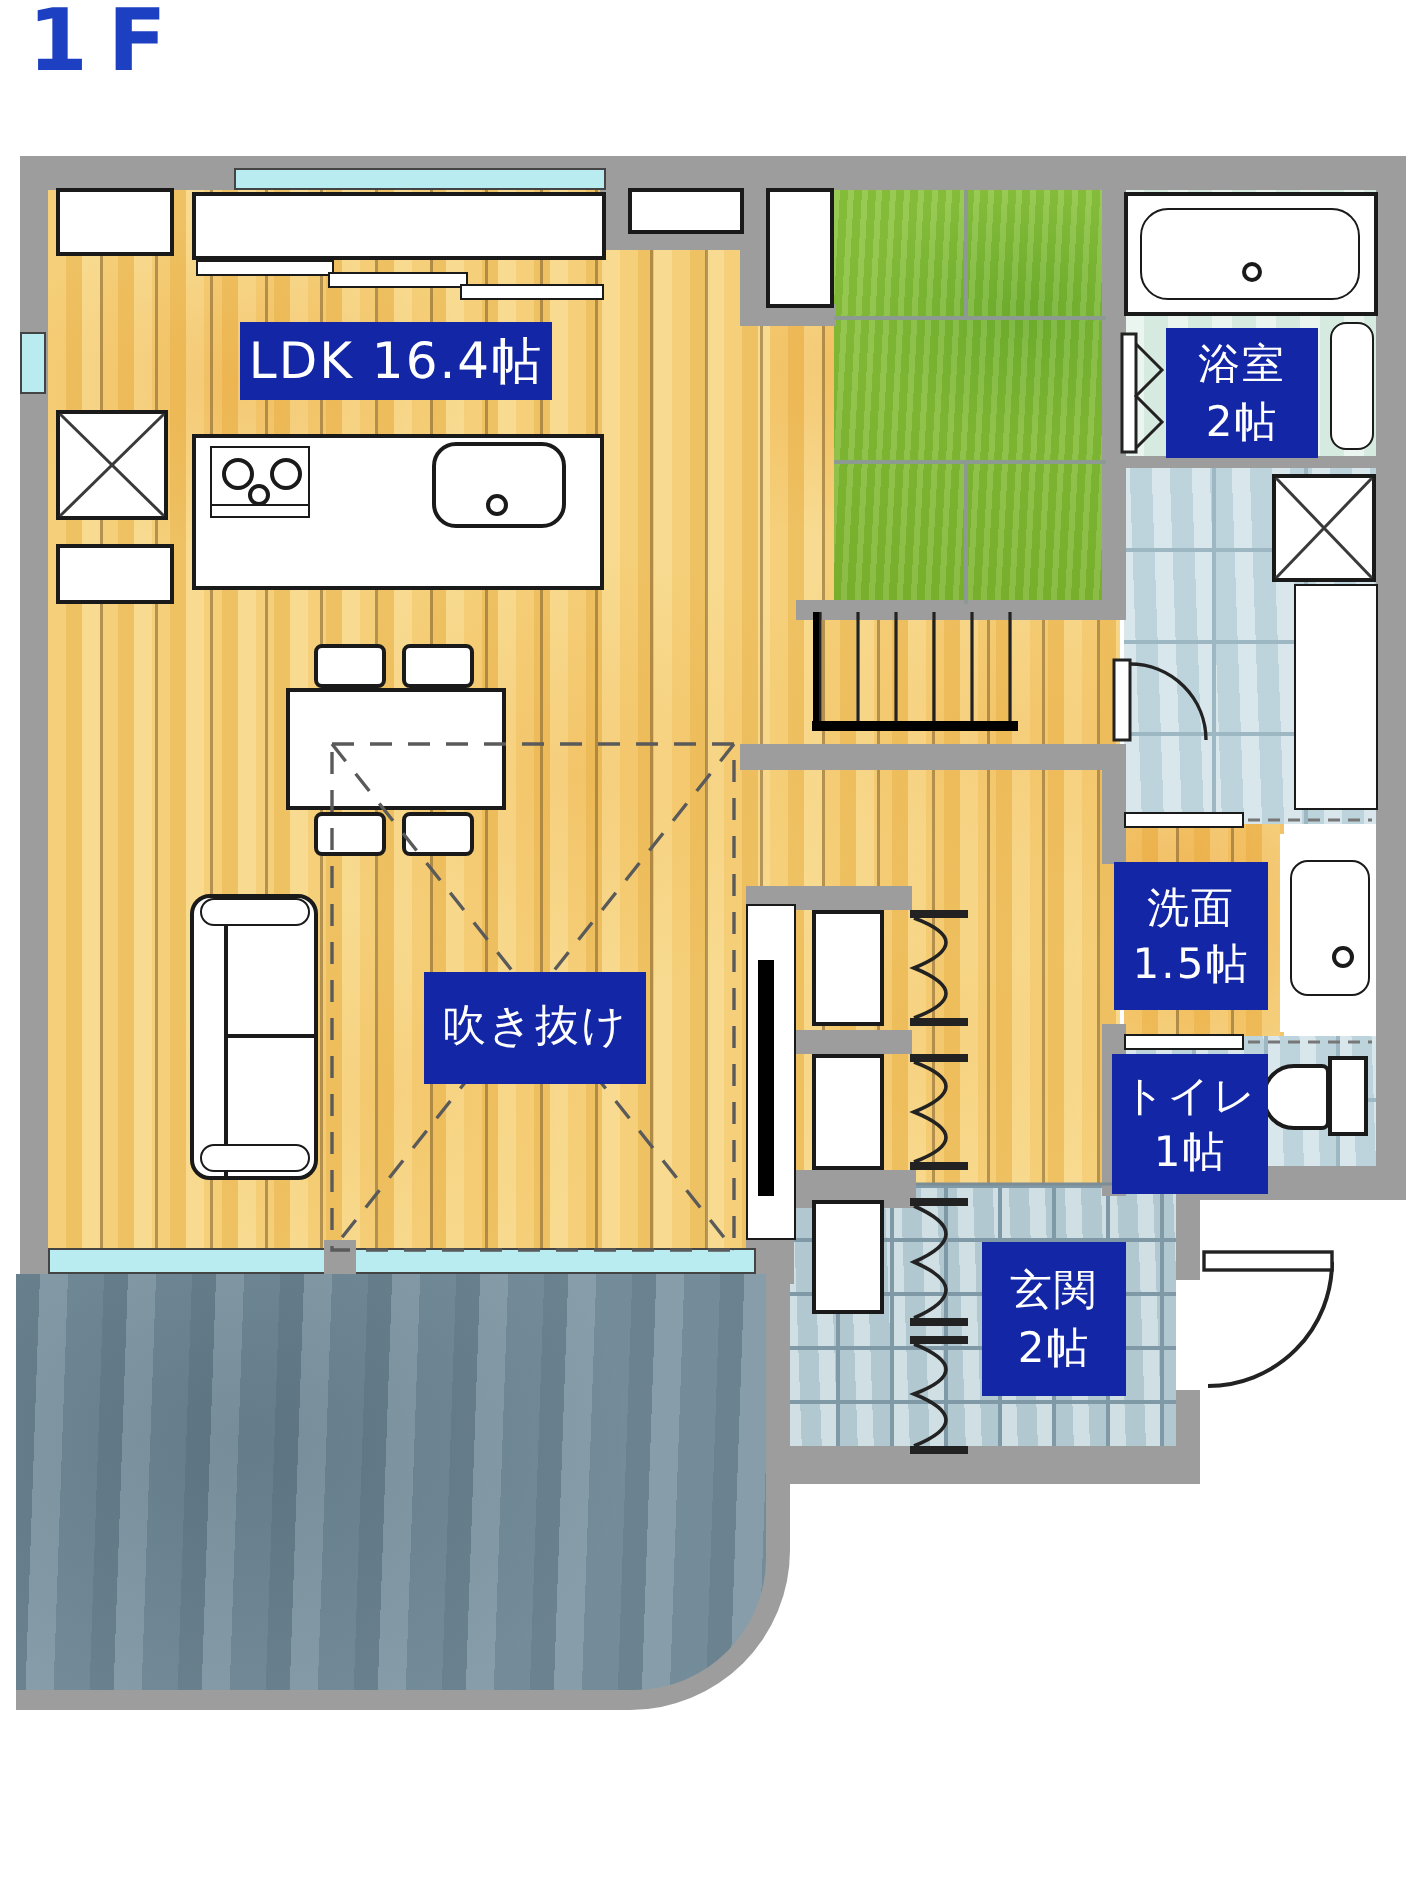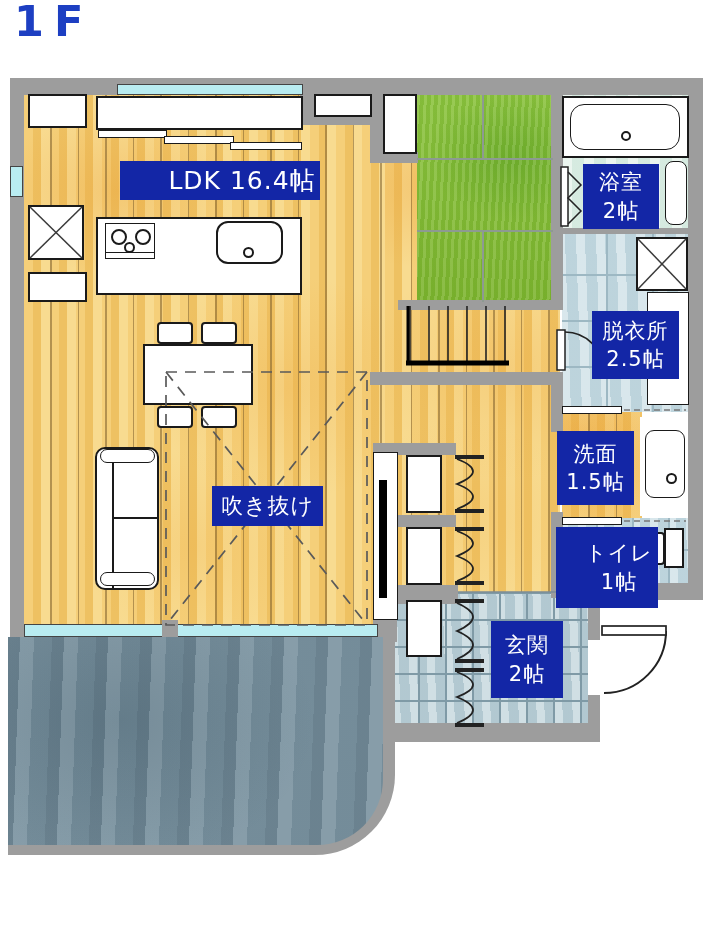--- a/index.html
+++ b/index.html
@@ -237,44 +237,40 @@
         <path d="M457,672 Q489,685 457,697 Q489,710 457,723" stroke-width="1.8"></path>
       </g>
     </g>
 
     <g>
       <path d="M666,631 A62,62 0 0 1 604,693" fill="none" stroke="#222" stroke-width="2"></path>
       <rect x="602" y="626" width="64" height="9" fill="#fff" stroke="#222" stroke-width="1.7"></rect>
     </g>
   </svg>
 
-  <div class="label" style="left:120px;top:161px;width:156px;height:39px;background:#1326a6;font-size:25px;padding-left:44px;">
+  <div class="label" style="left:120px;top:161px;width:156px;height:39px;background:#1326a6;font-size:25px;">
     <span>LDK 16.4帖</span>
   </div>
   <div class="label" style="left:583px;top:164px;width:76px;height:65px;background:#1326a6;">
     <span>浴室</span>
     <span>2帖</span>
   </div>
-  <div class="label" style="left:592px;top:311px;width:87px;height:68px;background:#1326a6;">
-    <span>脱衣所</span>
-    <span>2.5帖</span>
-  </div>
   <div class="label" style="left:557px;top:431px;width:77px;height:74px;background:#1326a6;">
     <span>洗面</span>
     <span>1.5帖</span>
   </div>
-  <div class="label" style="left:556px;top:527px;width:78px;height:81px;background:#1326a6;padding-left:24px;">
+  <div class="label" style="left:556px;top:527px;width:78px;height:70px;background:#1326a6;">
     <span>トイレ</span>
     <span>1帖</span>
   </div>
   <div class="label" style="left:491px;top:621px;width:72px;height:77px;background:#1326a6;">
     <span>玄関</span>
     <span>2帖</span>
   </div>
-  <div class="label" style="left:212px;top:486px;width:111px;height:40px;background:#1326a6;font-size:22px;">
+  <div class="label" style="left:212px;top:486px;width:111px;height:56px;background:#1326a6;font-size:22px;">
     <span>吹き抜け</span>
   </div>
 
   <div id="floor-title" style="color:#1d3fc2;">
     <span>1F</span>
   </div>
 
 </div>
 
 </body></html>

